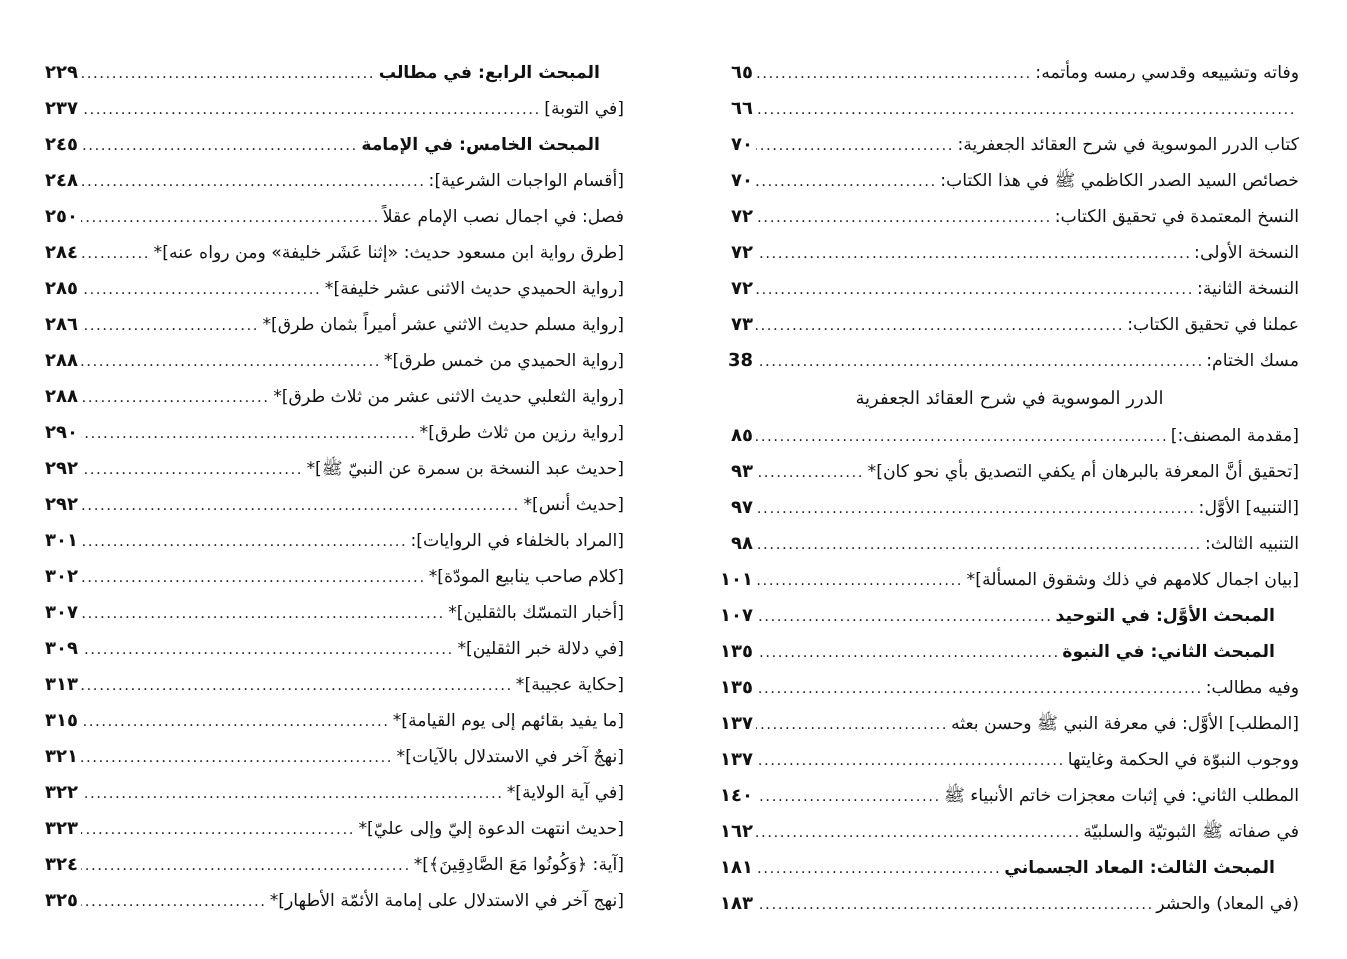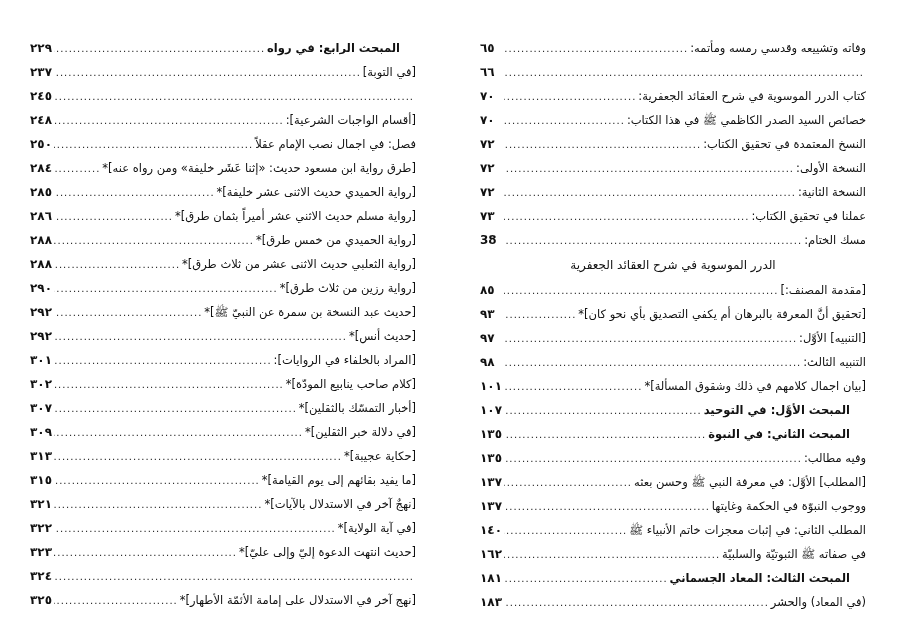--- a/index.html
+++ b/index.html
@@ -19,21 +19,21 @@
   }
   .row .title { flex: 0 0 auto; }
   .row.bold .title { font-weight: bold; padding-right: 16px; }
   .row .dots {
     flex: 1 1 auto; overflow: hidden; margin: 0 2px; color: #222;
     letter-spacing: 1px; font-size: 10px;
   }
   .row .dots::before {
     content: "........................................................................................................................................................................";
   }
-  .row .page-num { flex: 0 0 auto; font-weight: bold; font-size: 12px; min-width: 22px; text-align: left; }
+  .row .page-num { flex: 0 0 auto; font-weight: bold; font-size: 12px; min-width: 22px; text-align: right; }
   .heading {
     height: 26px; line-height: 26px; text-align: center; font-weight: normal;
     font-size: 12px;
   }
 </style>
 </head>
 <body>
 
 <div class="page right">
   <div id="right-before">
@@ -153,30 +153,31 @@
         <span class="title">(في المعاد) والحشر</span>
         <span class="dots"></span>
         <span class="page-num">١٨٣</span>
       </div>
     </div>
 </div>
 
 <div class="page left">
   <div id="left-entries">
       <div class="row bold">
-        <span class="title">المبحث الرابع: في رواه</span>
+        <span class="title">المبحث الرابع: في مطالب</span>
         <span class="dots"></span>
         <span class="page-num">٢٢٩</span>
       </div>
       <div class="row">
         <span class="title">[في التوبة]</span>
         <span class="dots"></span>
         <span class="page-num">٢٣٧</span>
       </div>
       <div class="row bold">
+        <span class="title">المبحث الخامس: في الإمامة</span>
         <span class="dots"></span>
         <span class="page-num">٢٤٥</span>
       </div>
       <div class="row">
         <span class="title">[أقسام الواجبات الشرعية]:</span>
         <span class="dots"></span>
         <span class="page-num">٢٤٨</span>
       </div>
       <div class="row">
         <span class="title">فصل: في اجمال نصب الإمام عقلاً</span>
@@ -262,20 +263,21 @@
         <span class="title">[في آية الولاية]*</span>
         <span class="dots"></span>
         <span class="page-num">٣٢٢</span>
       </div>
       <div class="row">
         <span class="title">[حديث انتهت الدعوة إليّ وإلى عليّ]*</span>
         <span class="dots"></span>
         <span class="page-num">٣٢٣</span>
       </div>
       <div class="row">
+        <span class="title">[آية: ﴿وَكُونُوا مَعَ الصَّادِقِينَ﴾]*</span>
         <span class="dots"></span>
         <span class="page-num">٣٢٤</span>
       </div>
       <div class="row">
         <span class="title">[نهج آخر في الاستدلال على إمامة الأئمّة الأطهار]*</span>
         <span class="dots"></span>
         <span class="page-num">٣٢٥</span>
       </div>
     </div>
 </div>

